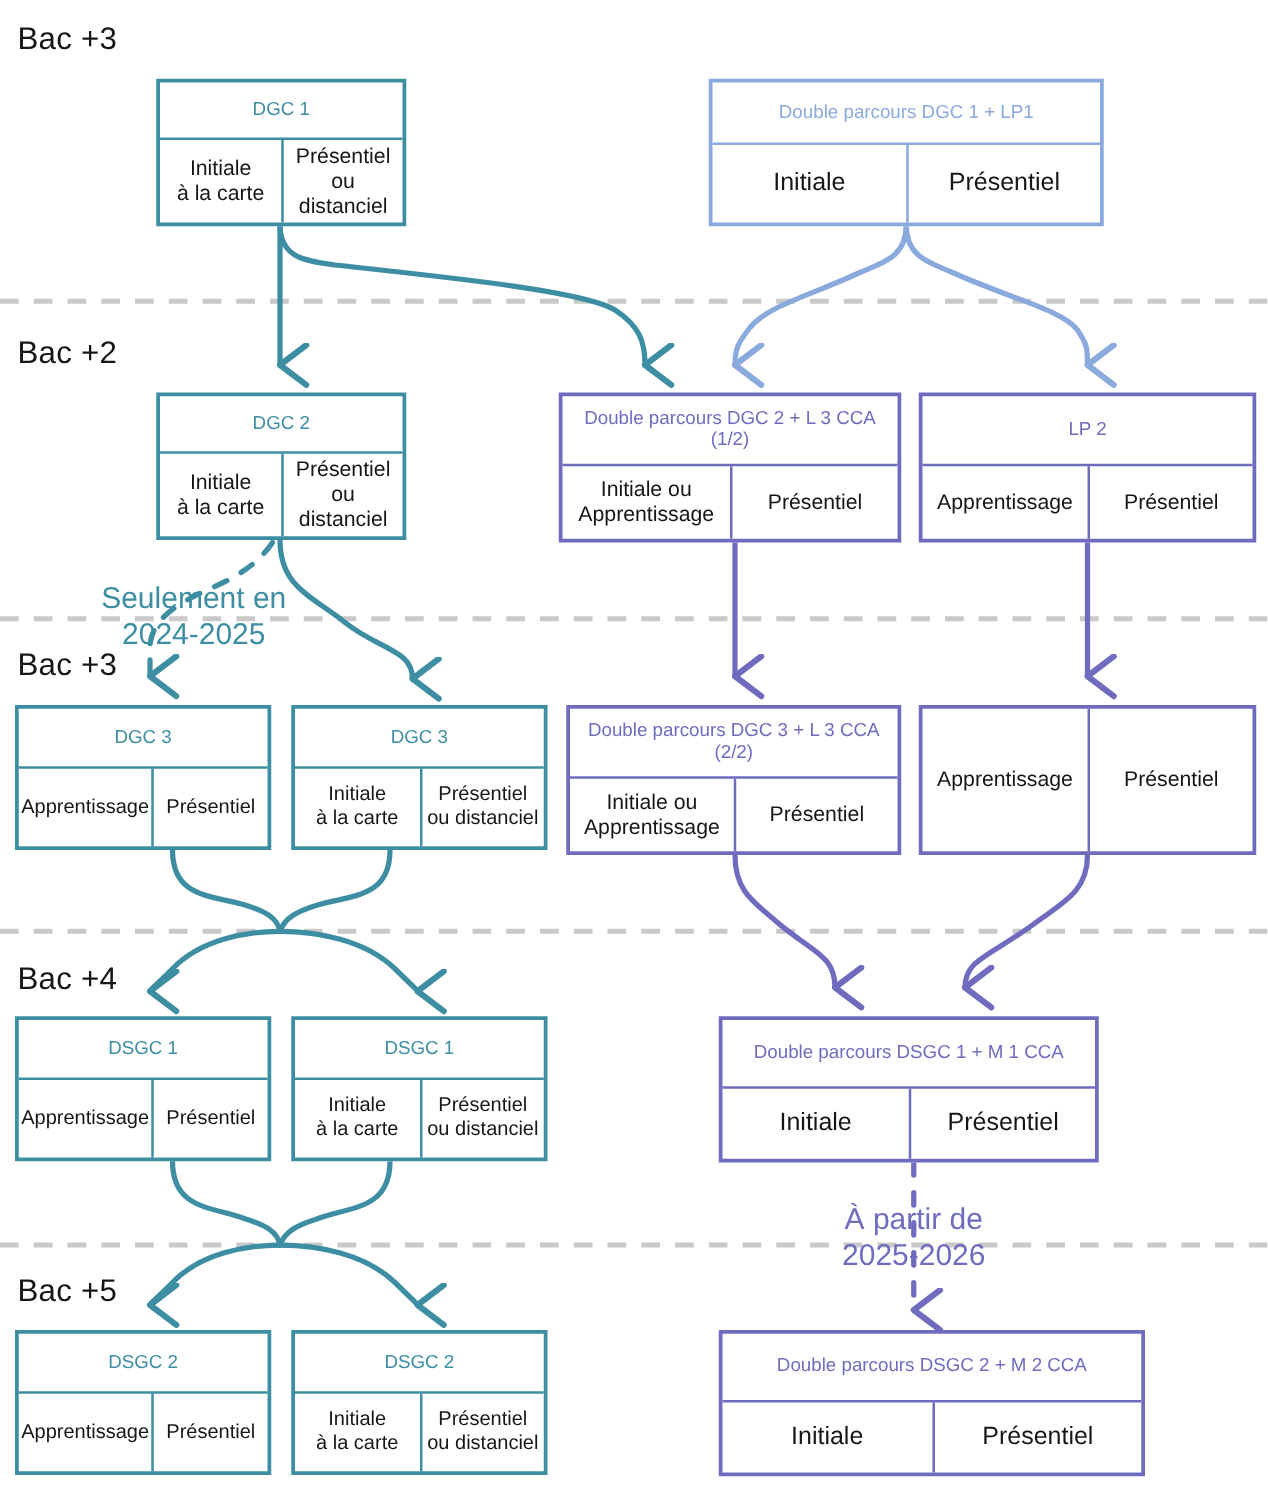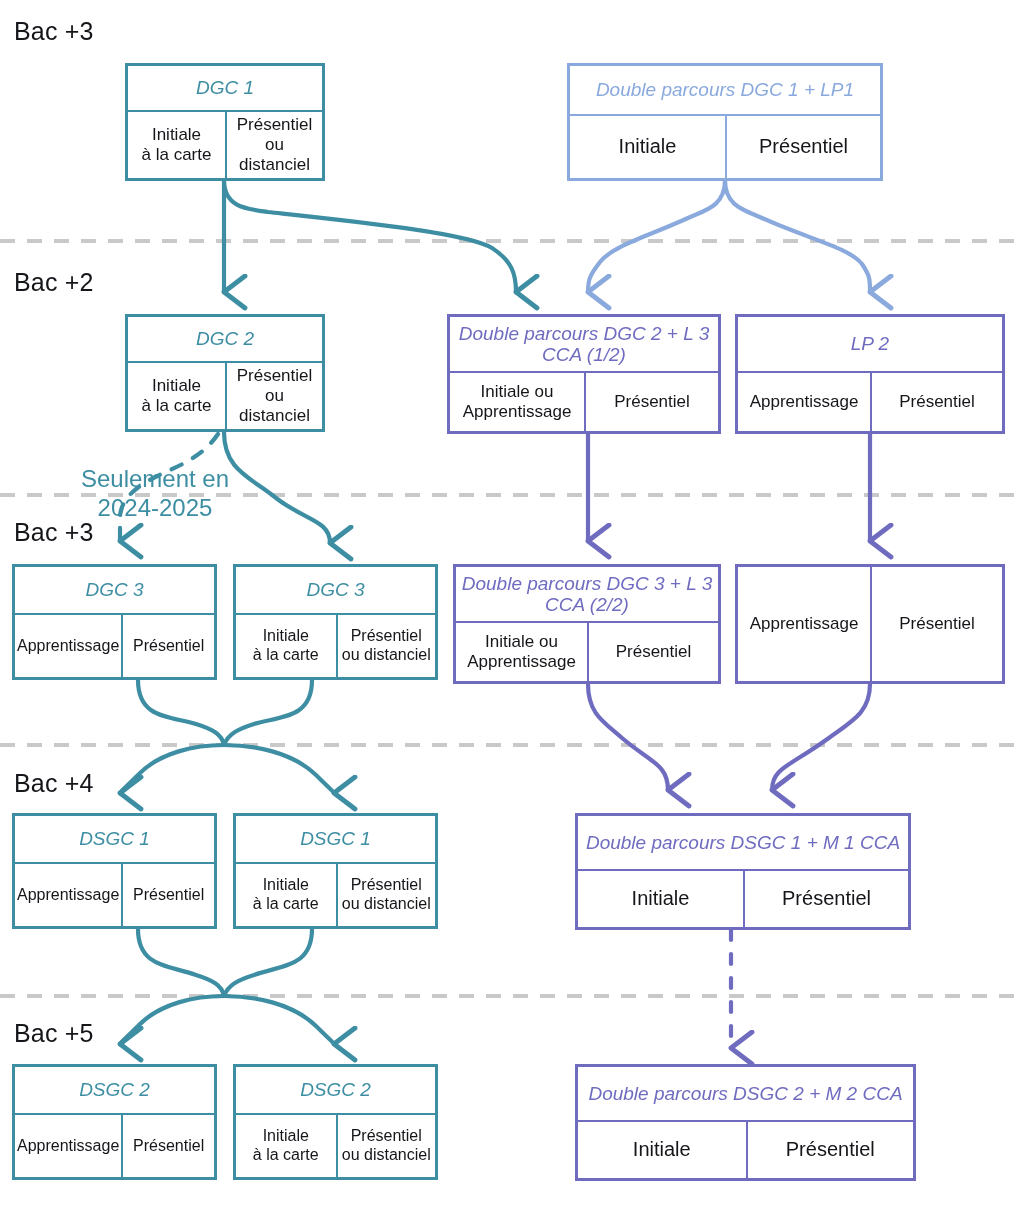--- a/index.html
+++ b/index.html
@@ -19,22 +19,22 @@
   .node{
     position:absolute;box-sizing:border-box;background:#ffffff;
     border:3px solid #3d8ea3;display:flex;flex-direction:column;
   }
   .node.purple{border-color:#6f6cc0;}
   .node.lightblue{border-color:#8aa9dd;border-width:3px;}
 
   .node-title{
     box-sizing:border-box;width:100%;
     display:flex;align-items:center;justify-content:center;
-    text-align:center;color:#3d8ea3;font-size:19px;line-height:1.12;
-    border-bottom:2px solid #3d8ea3;padding:4px 4px;font-style:italic;
+    text-align:center;color:#3d8ea3;font-size:15px;line-height:1.12;
+    border-bottom:2px solid #3d8ea3;padding:4px 4px;
   }
   .node.purple .node-title{color:#6f6cc0;border-bottom-color:#6f6cc0;}
   .node.lightblue .node-title{color:#8aa9dd;border-bottom-color:#8aa9dd;}
 
   .node-cells{display:flex;flex:1 1 auto;}
   .cell{
     box-sizing:border-box;flex:1 1 50%;
     display:flex;align-items:center;justify-content:center;text-align:center;
     color:#15161a;font-size:17px;line-height:1.18;padding:3px 2px;
     white-space:pre-line;
@@ -119,20 +119,22 @@
   </svg>
 
   <div class="level-label" style="left:14px;top:17px;">Bac +3</div>
   <div class="level-label" style="left:14px;top:268px;">Bac +2</div>
   <div class="level-label" style="left:14px;top:518px;">Bac +3</div>
   <div class="level-label" style="left:14px;top:769px;">Bac +4</div>
   <div class="level-label" style="left:14px;top:1019px;">Bac +5</div>
 
   <div class="ann" style="left:70px;top:465px;width:170px;">Seulement en
 2024-2025</div>
+  <div class="ann purple" style="left:650px;top:962px;width:162px;">À partir de
+2025-2026</div>
 
   <div class="node" style="left:125px;top:63px;width:200px;height:118px;">
     <div class="node-title" style="height:50px;">DGC 1</div>
     <div class="node-cells">
       <div class="cell">Initiale
 à la carte</div>
       <div class="cell">Présentiel
 ou distanciel</div>
     </div>
   </div>
@@ -219,21 +221,21 @@
   <div class="node" style="left:233px;top:813px;width:205px;height:116px;">
     <div class="node-title" style="height:48px;">DSGC 1</div>
     <div class="node-cells">
       <div class="cell sm">Initiale
 à la carte</div>
       <div class="cell sm">Présentiel
 ou distanciel</div>
     </div>
   </div>
 
-  <div class="node purple" style="left:575px;top:813px;width:336px;height:117px;">
+  <div class="node purple" style="left:575px;top:813px;width:304px;height:117px;">
     <div class="node-title" style="height:55px;">Double parcours
 DSGC 1 + M 1 CCA</div>
     <div class="node-cells">
       <div class="cell big">Initiale</div>
       <div class="cell big">Présentiel</div>
     </div>
   </div>
 
   <div class="node" style="left:12px;top:1064px;width:205px;height:116px;">
     <div class="node-title" style="height:48px;">DSGC 2</div>

